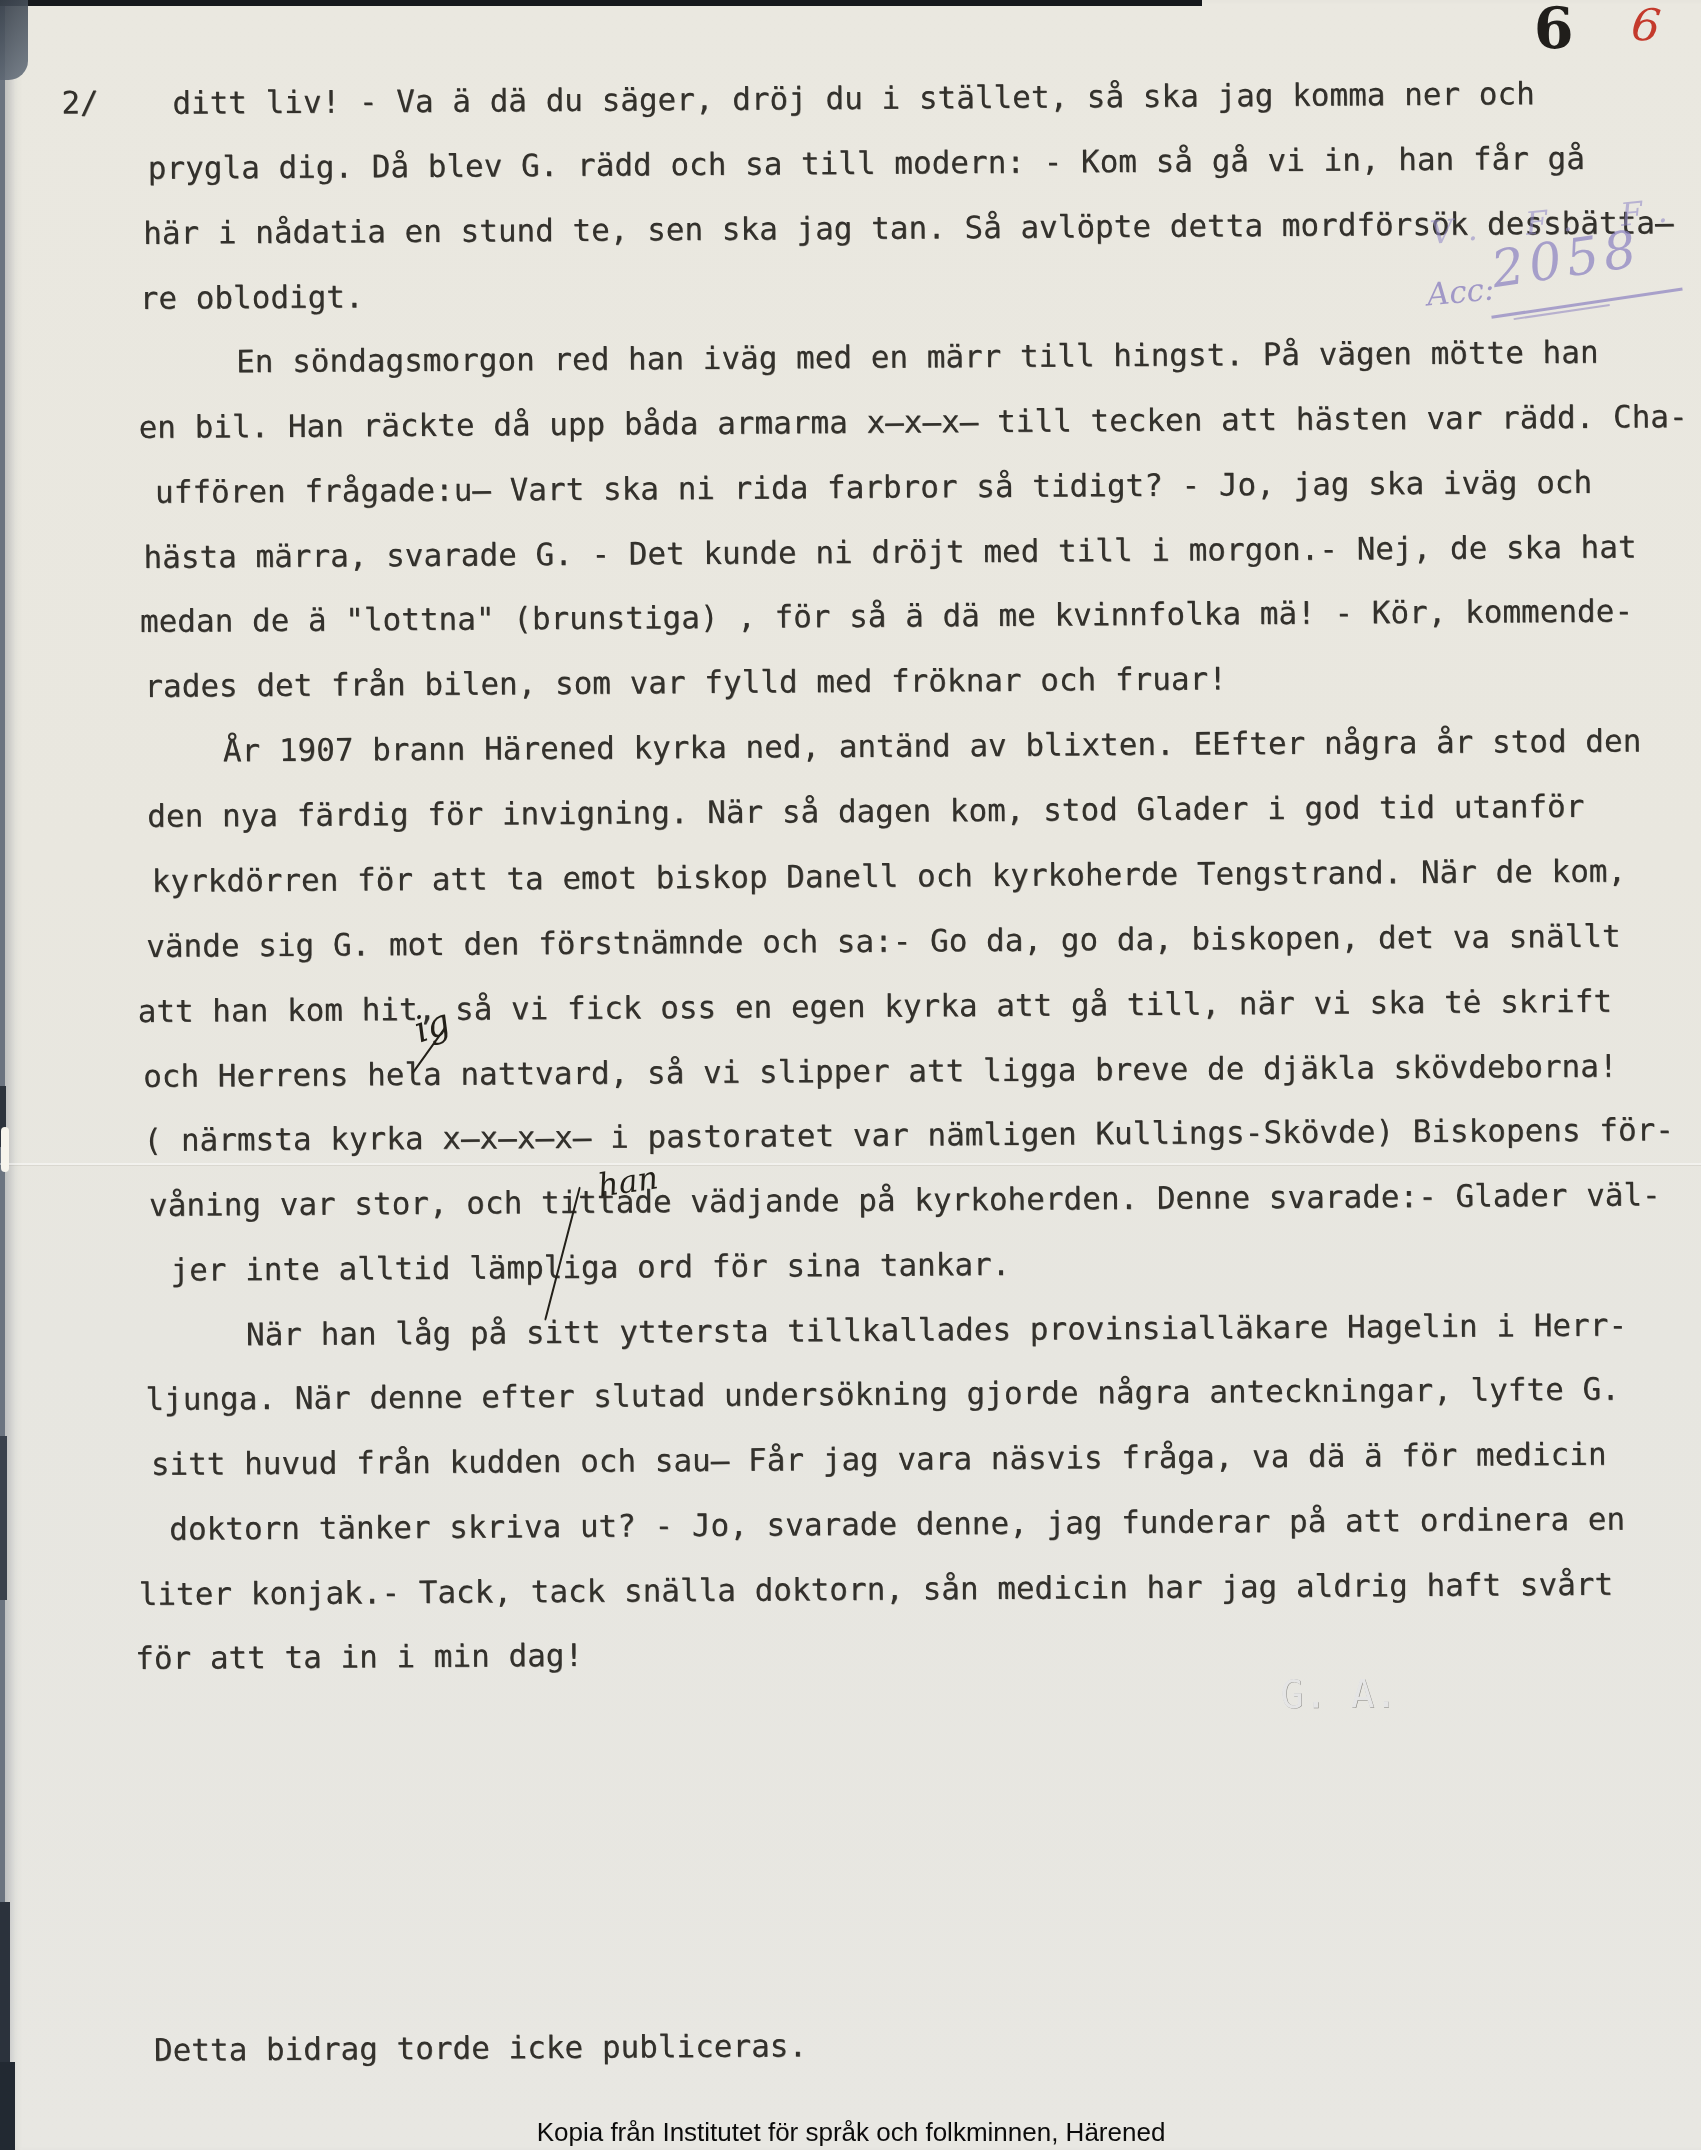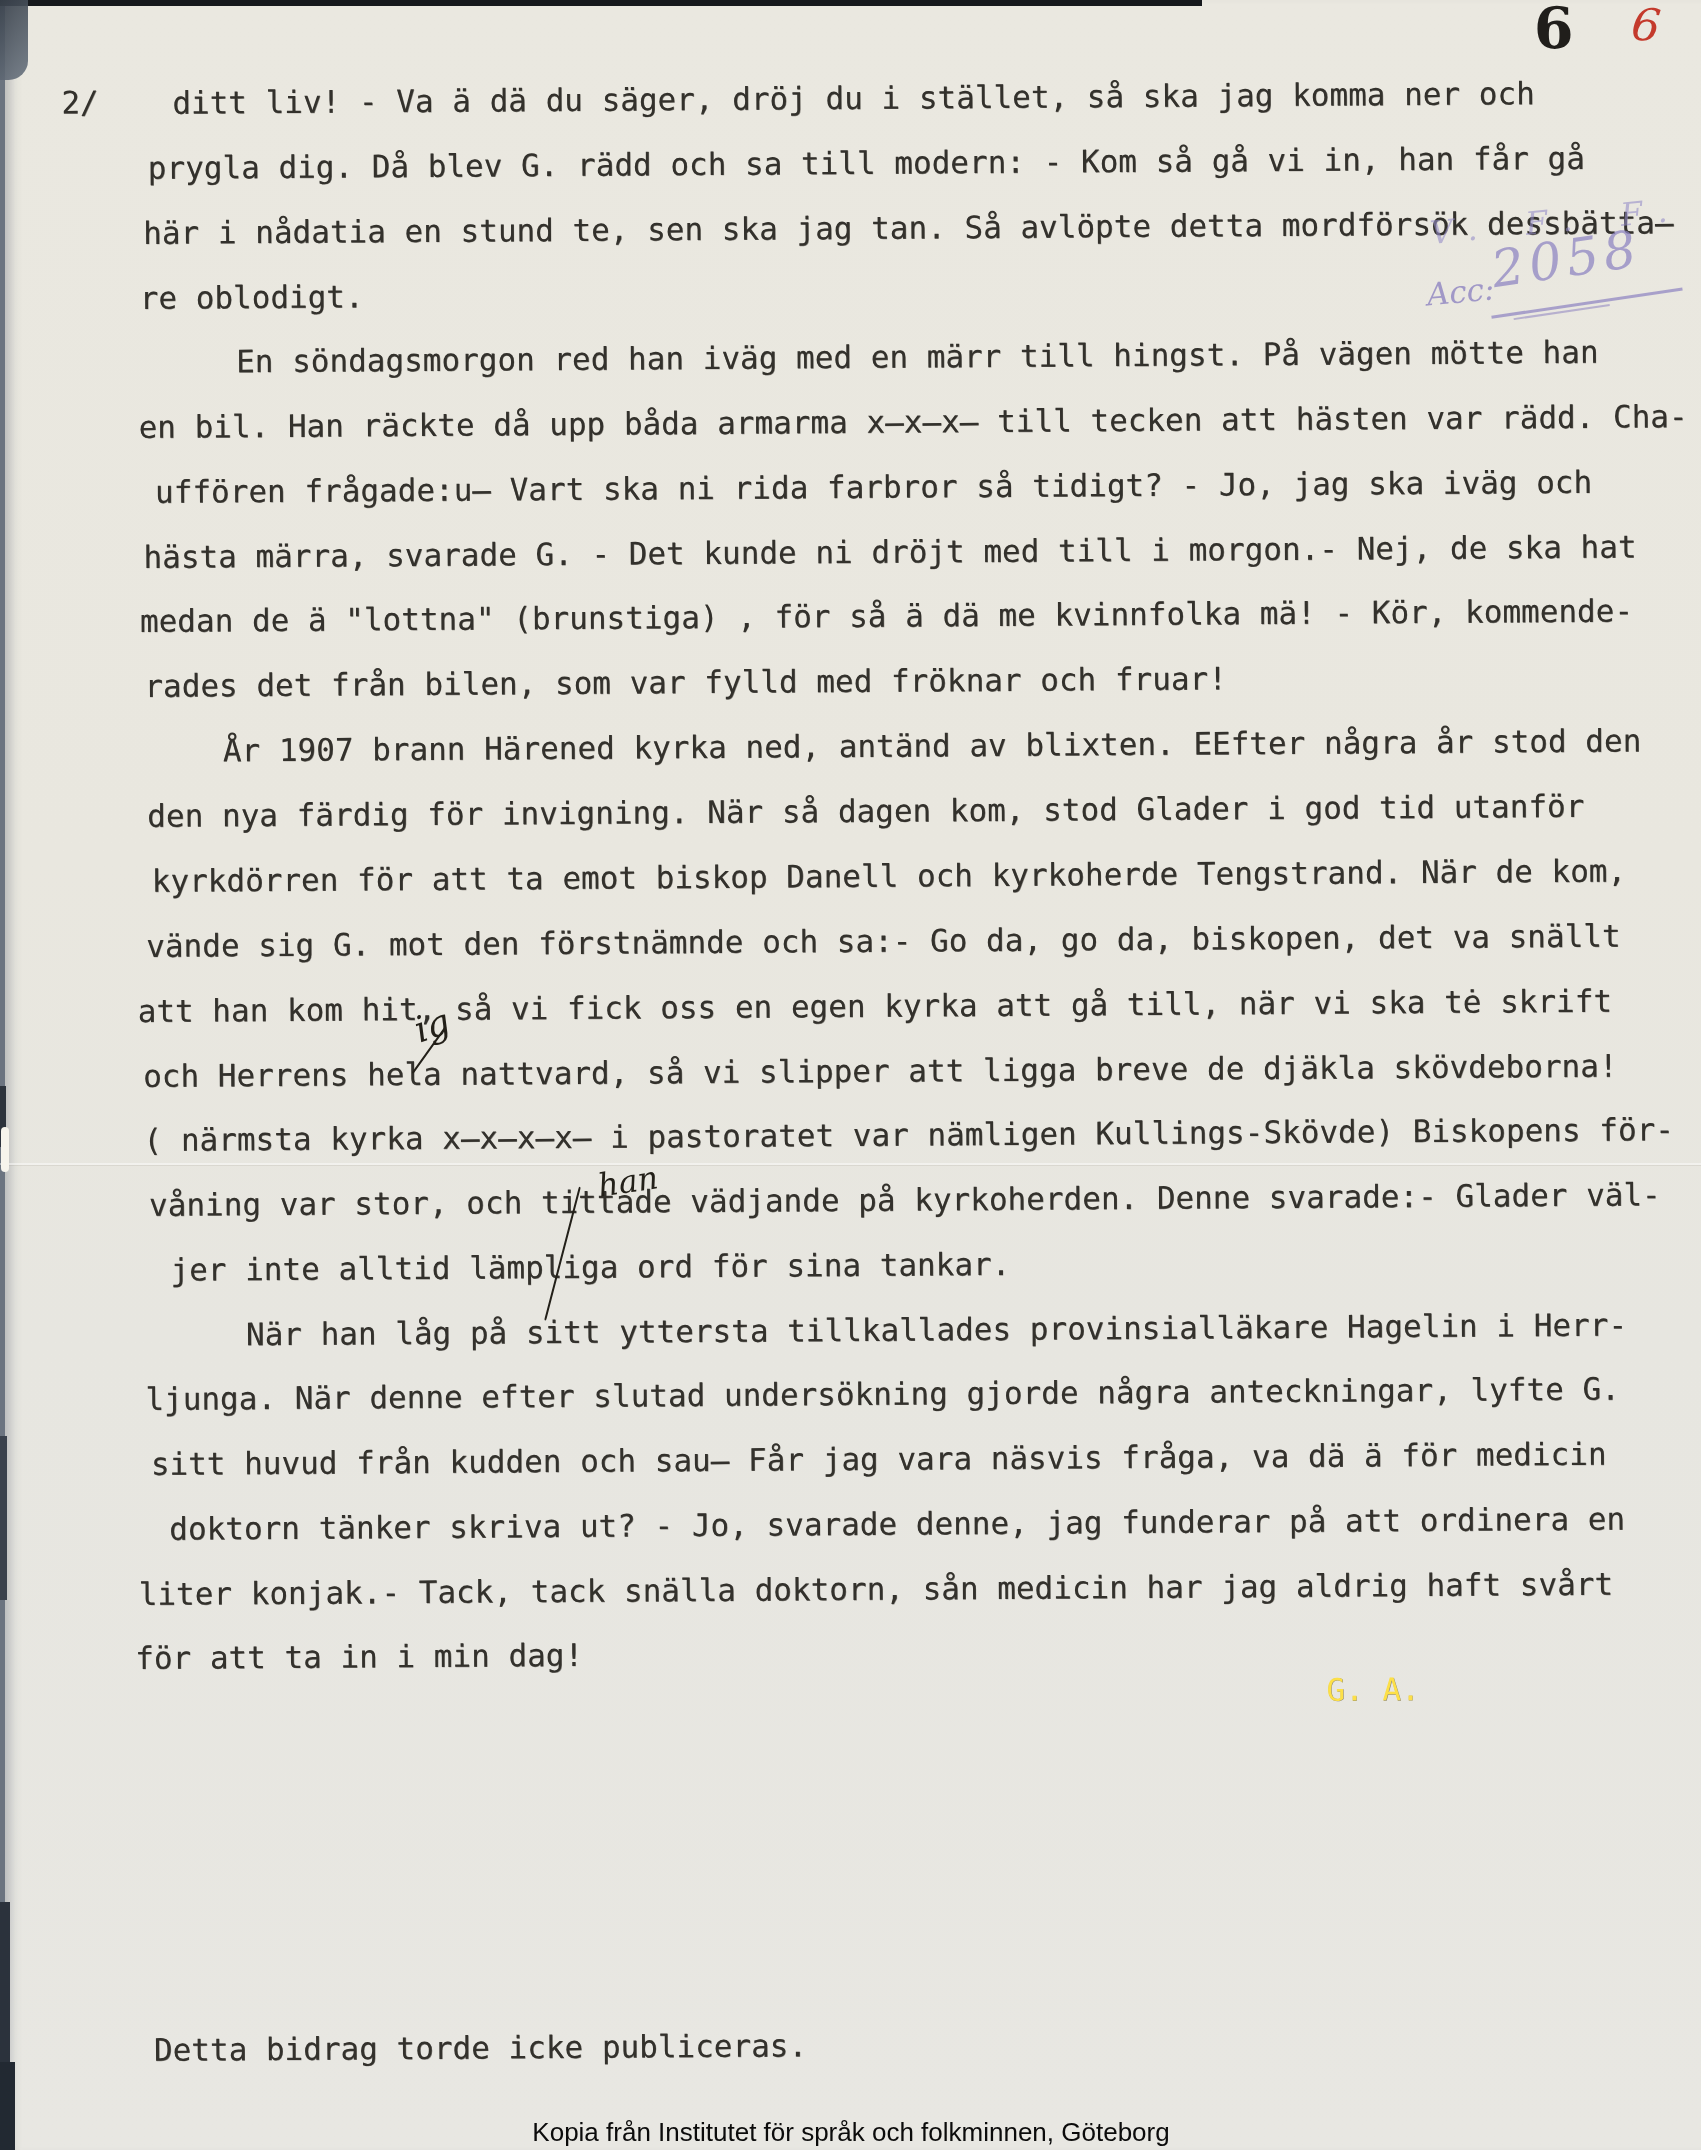--- a/index.html
+++ b/index.html
@@ -70,21 +70,21 @@
   .hand{
     position:absolute;
     font-family:"DejaVu Serif", serif;font-style:italic;
     color:#232019;
   }
   .hand-ig{left:415px;top:1007px;font-size:36px;transform:rotate(-18deg);}
   .hand-han{left:597px;top:1166px;font-size:32px;transform:rotate(-8deg);}
   .stroke{position:absolute;background:#232019;border-radius:1.3px;}
   .stroke-ig{left:445px;top:1029px;width:1.9px;height:57px;transform:rotate(36deg);transform-origin:top center;}
   .stroke-han{left:578px;top:1190px;width:1.9px;height:138px;transform:rotate(15deg);transform-origin:top center;border-radius:50%/2.6px;}
-  .sig{position:absolute;left:1322px;top:1680px;font-size:31px;color:#fde047;text-shadow:0.4px 0.4px 0.5px rgba(45,42,36,0.55);white-space:pre;}
+  .sig{position:absolute;left:1276px;top:1680px;font-size:39px;color:#e5e5e5;text-shadow:0.4px 0.4px 0.5px rgba(45,42,36,0.55);white-space:pre;}
   .note{position:absolute;left:147px;top:2032px;font-size:31px;color:#33312c;text-shadow:0.4px 0.4px 0.5px rgba(45,42,36,0.55);white-space:pre;}
   .footer{
     position:absolute;left:50%;top:2117px;transform:translateX(-50%);
     font-family:"Liberation Sans", sans-serif;
     font-size:26px;color:#0b0b0b;white-space:pre;
   }
   .crease{
     position:absolute;left:0;top:1163px;width:1702px;height:1.9px;
     background:rgba(255,255,255,0.45);
     box-shadow:0 0.6px 0.6px rgba(120,115,100,0.25);
@@ -158,14 +158,14 @@
 <div class="crease"></div>
 
 <div class="edge edge-top-strip"></div>
 <div class="edge edge-corner-tl"></div>
 <div class="edge edge-left-1"></div>
 <div class="edge edge-left-2"></div>
 <div class="edge edge-left-3"></div>
 <div class="edge edge-left-4"></div>
 <div class="edge edge-light"></div>
 
-<div class="footer">Kopia från Institutet för språk och folkminnen, Göteborg</div>
+<div class="footer">Kopia från Institutet för språk och folkminnen, Härened</div>
 
 
 </body></html>

